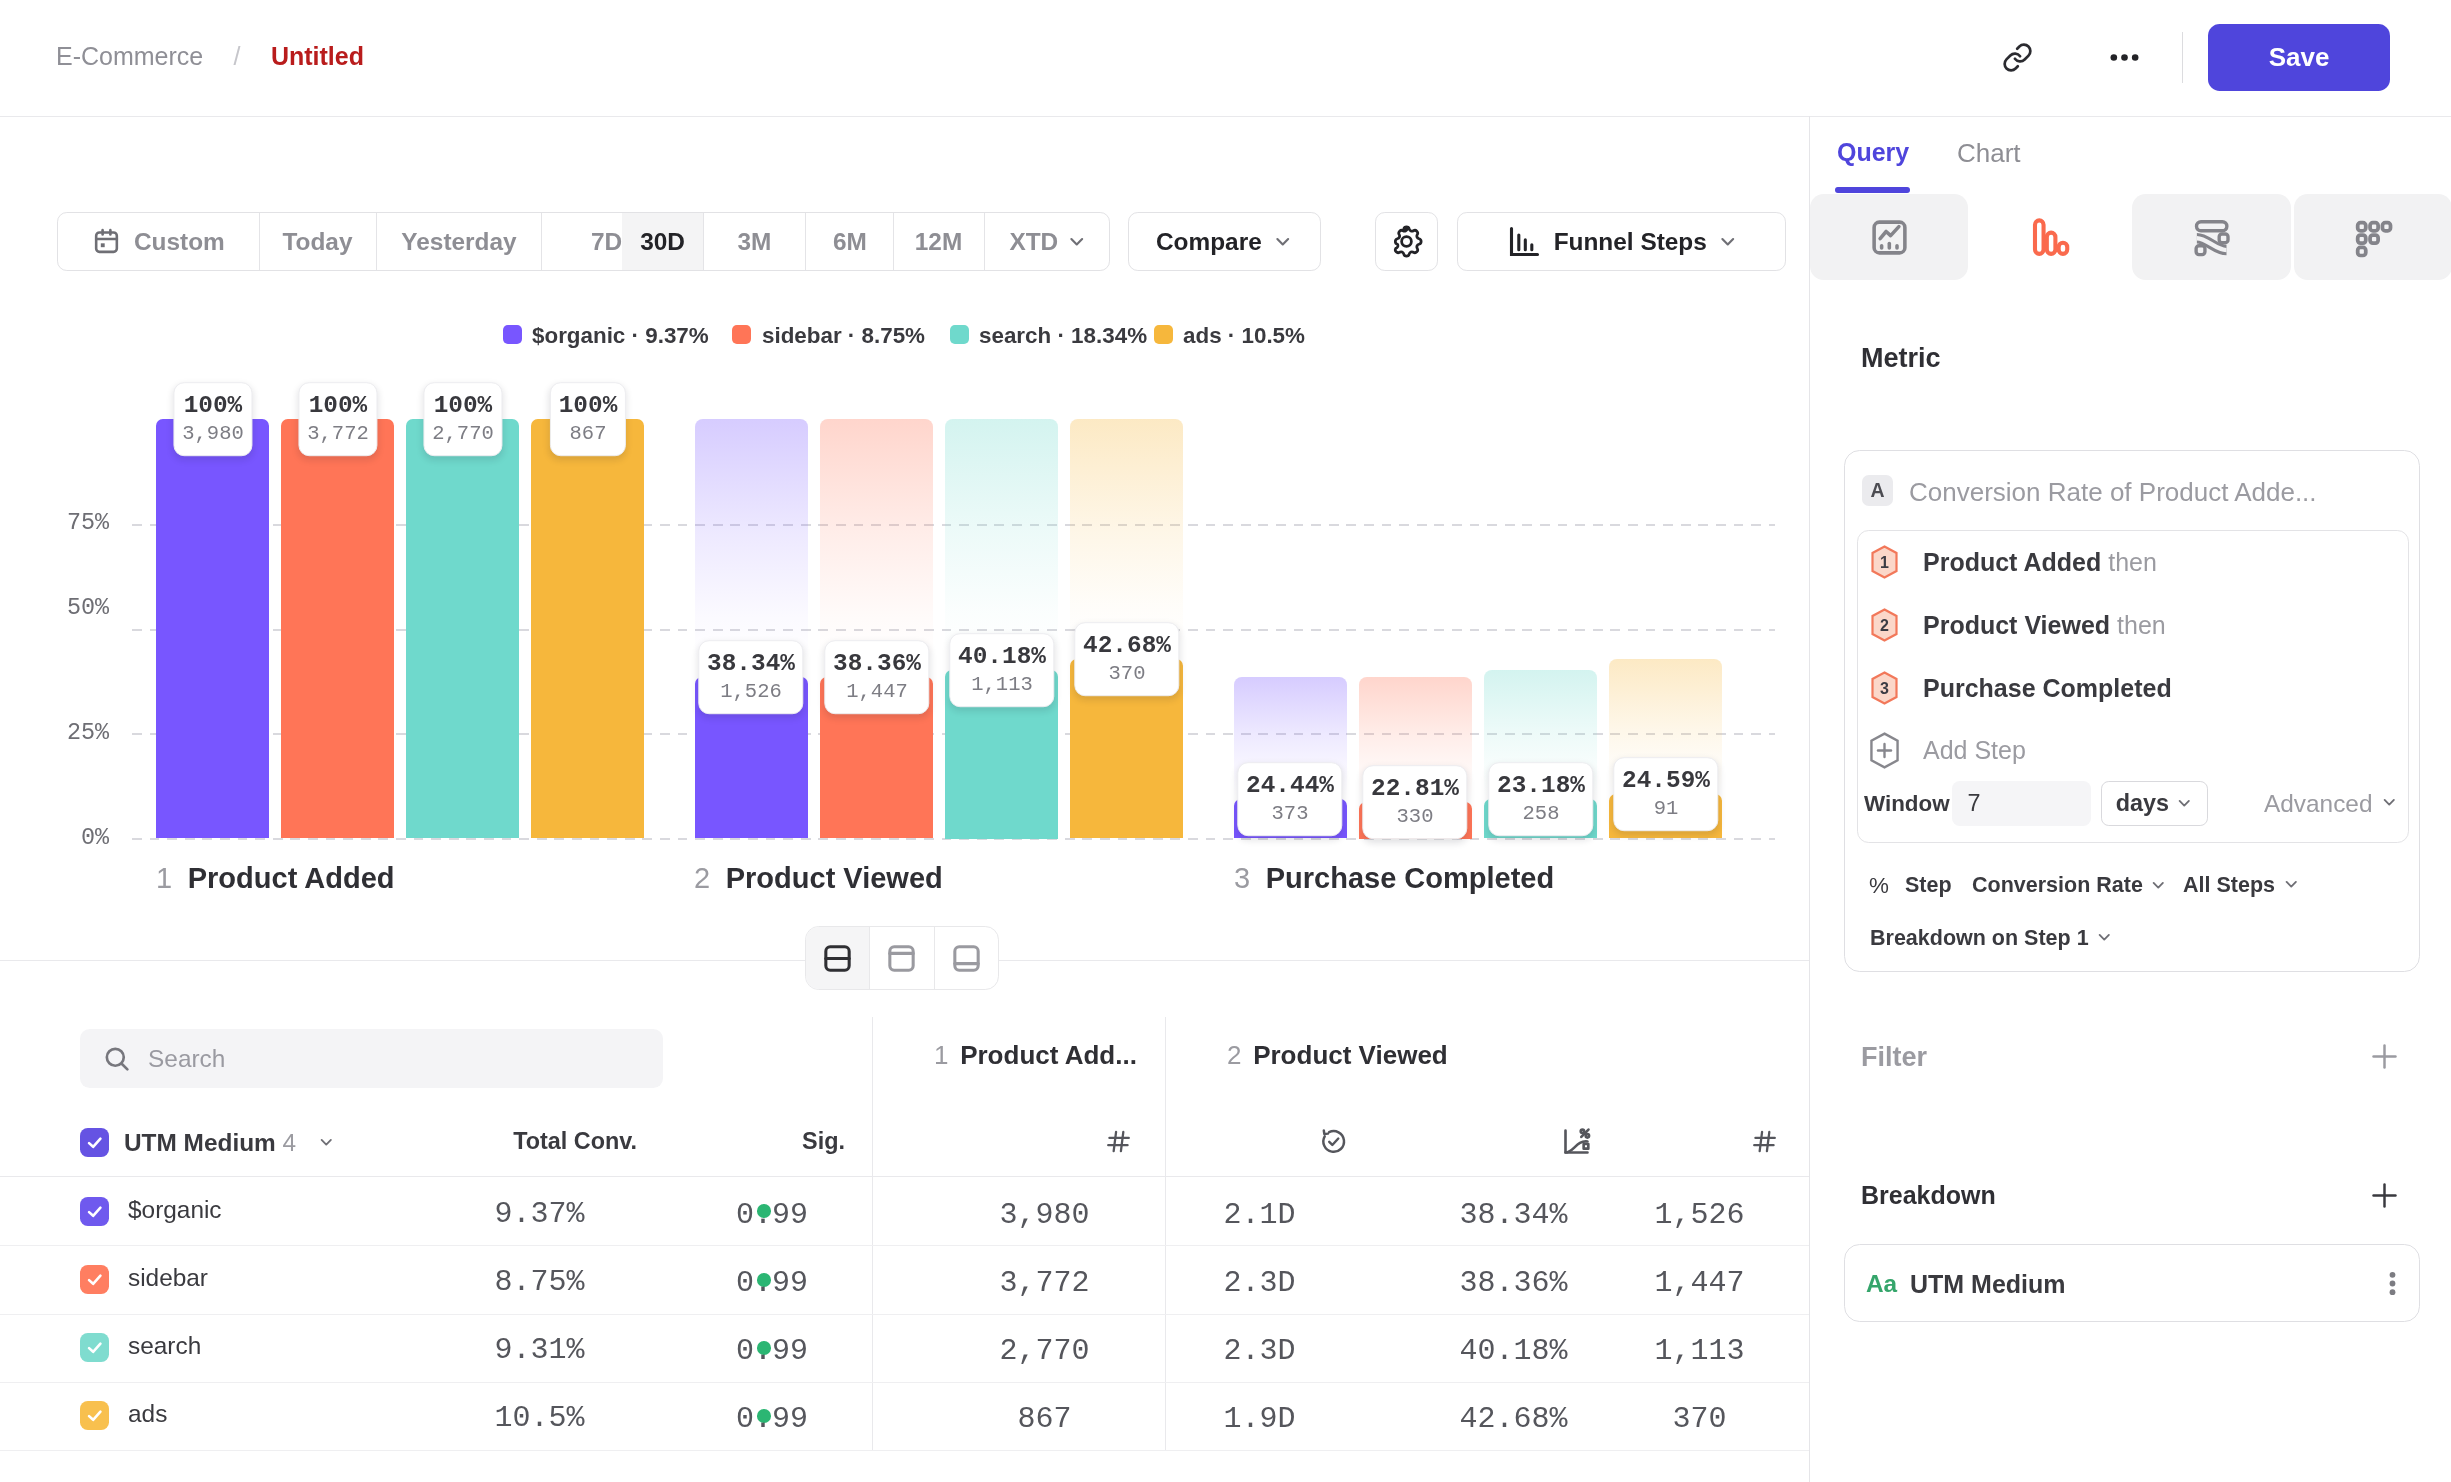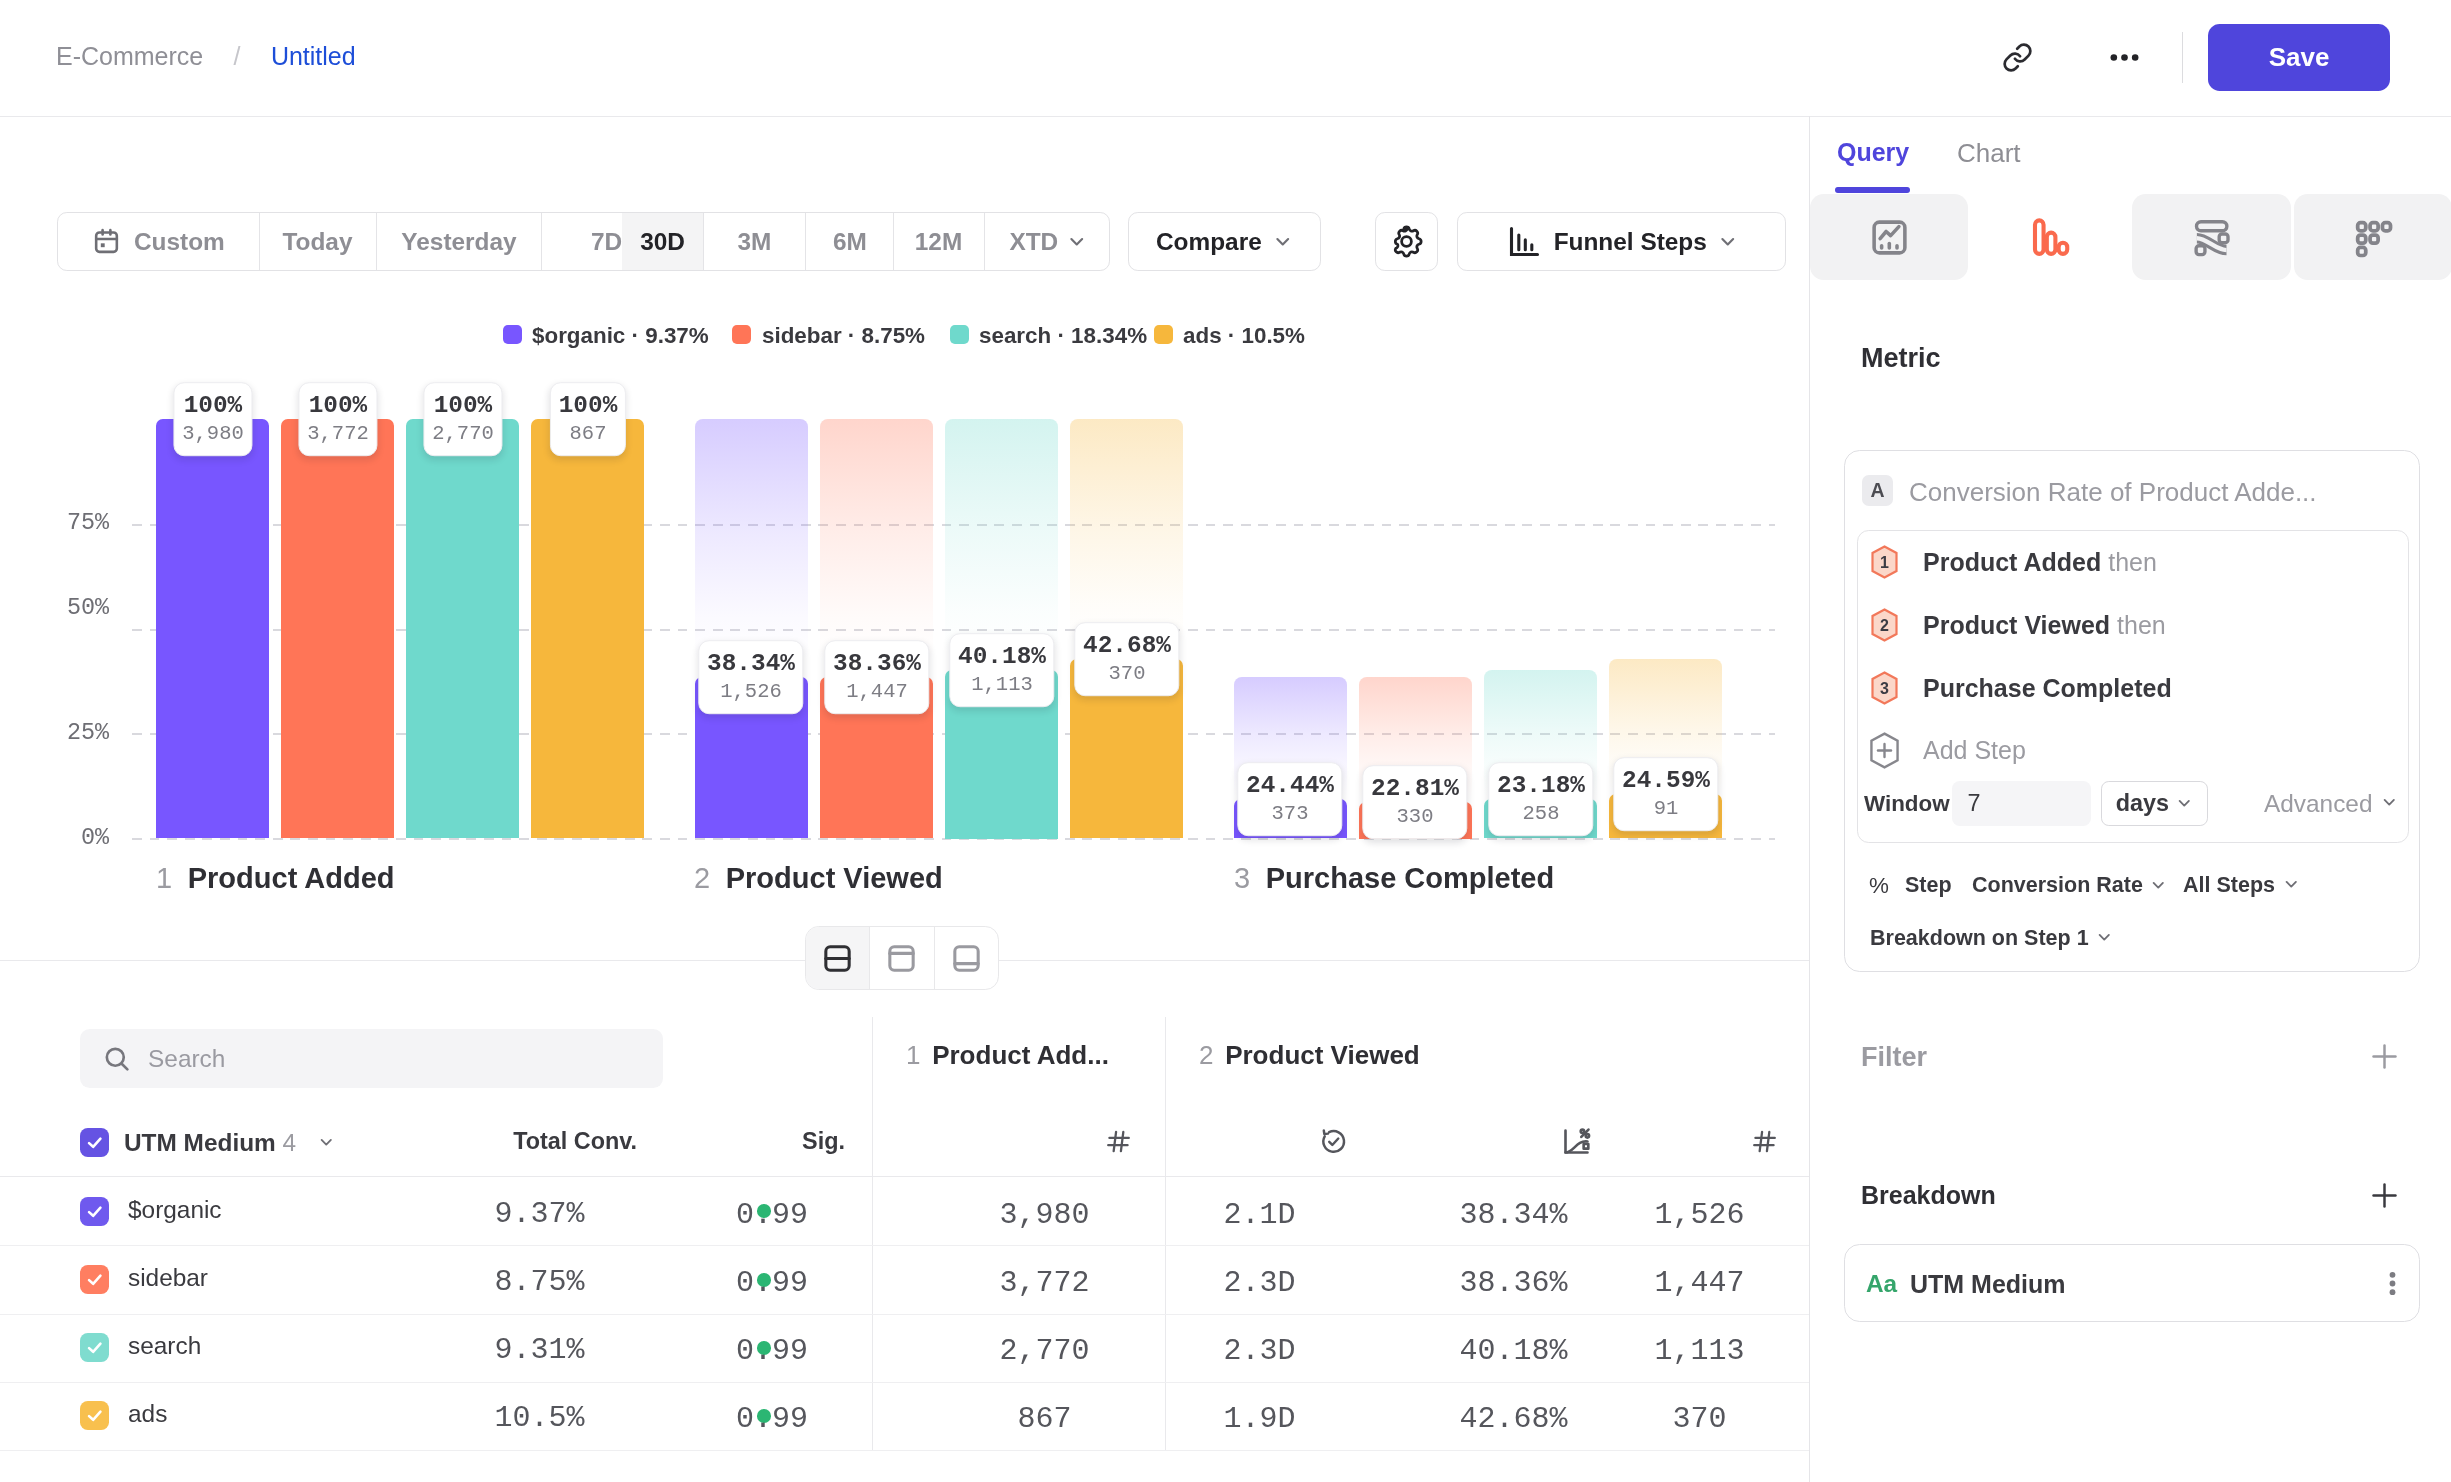--- a/index.html
+++ b/index.html
@@ -1,20 +1,20 @@
 <!DOCTYPE html>
 <html><head><meta charset="utf-8"><style>
 * { margin:0; padding:0; box-sizing:border-box; }
 html,body { width:2452px; height:1482px; background:#fff; font-family:"Liberation Sans",sans-serif; }
 #page { position:relative; width:2452px; height:1482px; overflow:hidden; background:#fff; }
 .abs { position:absolute; }
 
 #hdr-border { position:absolute; left:0; top:116px; width:2452px; height:1px; background:#e9e9ec; }
 #crumb { position:absolute; left:56px; top:42px; font-size:25px; color:#8f8f96; }
-#crumb b { color:#1d4ed8; font-weight:400; }
+#crumb b { color:#b91c1c; font-weight:700; }
 #crumb .sl { color:#c6c6cb; margin:0 23.4px; }
 #save { position:absolute; left:2208px; top:24.4px; width:182px; height:67px; background:#4F45DC; border-radius:11.7px; color:#fff; font-size:26px; font-weight:600; display:flex; align-items:center; justify-content:center; }
 #hsep { position:absolute; left:2182px; top:32px; width:1px; height:51px; background:#dcdcdf; }
 
 #dategroup { position:absolute; left:57px; top:212px; width:1053px; height:59px; border:1px solid #e2e2e5; border-radius:9.8px; }
 .seg { position:absolute; top:212px; height:59px; display:flex; align-items:center; justify-content:center; font-size:24.4px; font-weight:600; color:#8e8e94; }
 .seg.active { background:#f4f4f5; color:#232327; font-weight:700; }
 .chev { color:#6f6f75; }
 .btn { position:absolute; top:212px; height:59px; border:1px solid #e2e2e5; border-radius:9.8px; display:flex; align-items:center; justify-content:center; gap:9.8px; font-size:24.4px; font-weight:700; color:#232327; background:#fff; }
 
@@ -32,21 +32,21 @@
 .steplab .n { color:#9b9ba1; font-weight:400; margin-right:15.6px; }
 
 #chartdiv { position:absolute; left:0; top:960px; width:1809px; height:1px; background:#e9e9ec; }
 #toggle { position:absolute; left:805px; top:926px; width:194px; height:64px; background:#fff; border:1px solid #e8e8ea; border-radius:13.7px; display:flex; }
 #toggle .t { flex:1; display:flex; align-items:center; justify-content:center; border-right:1px solid #e8e8ea; }
 #toggle .t:last-child { border-right:none; }
 #toggle .t.on { background:#f5f5f6; border-radius:12.7px 0 0 12.7px; }
 
 #search { position:absolute; left:80px; top:1029px; width:583px; height:59px; background:#f4f4f6; border-radius:9.8px; display:flex; align-items:center; gap:17.6px; padding-left:21.5px; font-size:24.4px; color:#9a9aa1; }
 .vdiv { position:absolute; top:1017px; width:1px; height:433px; background:#e9e9ec; }
-.ghead { position:absolute; top:1040px; font-size:26px; font-weight:700; color:#2f2f34; }
+.ghead { position:absolute; top:1040px; font-size:26px; font-weight:700; color:#2f2f34;margin-left:28px; }
 .ghead .n { color:#9b9ba1; font-weight:400; margin-right:11.7px; }
 .chead { position:absolute; top:1128px; font-size:23.4px; font-weight:700; color:#3a3a3f; text-align:right; }
 #hdrline { position:absolute; left:0; top:1176px; width:1809px; height:1px; background:#e9e9ec; }
 .rowline { position:absolute; left:0; width:1809px; height:1px; background:#efeff1; }
 .cbx { position:absolute; width:29px; height:29px; border-radius:7.8px; }
 .rname { position:absolute; font-size:24.4px; color:#3a3a3f; }
 .mval { position:absolute; font-family:"Liberation Mono",monospace; font-size:30px; color:#55565c; text-align:center; }
 .dot { position:absolute; width:13.7px; height:13.7px; border-radius:50%; background:#2BB673; }
 .hicon { position:absolute; }
 

